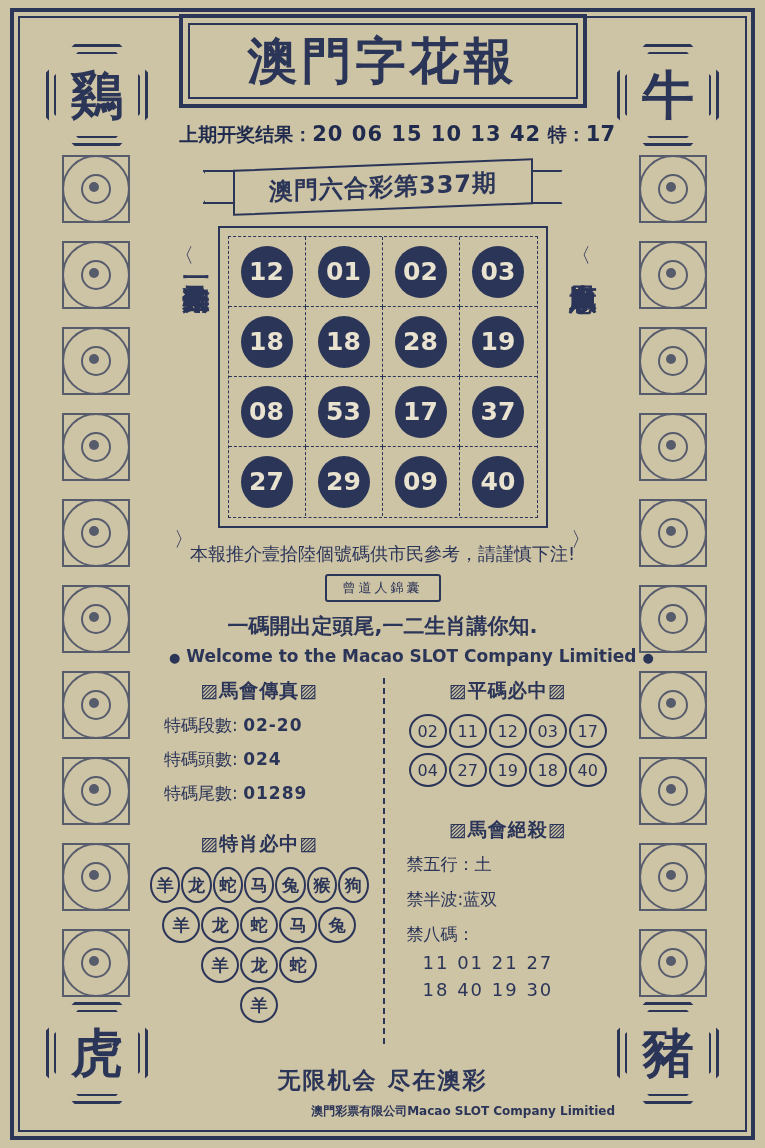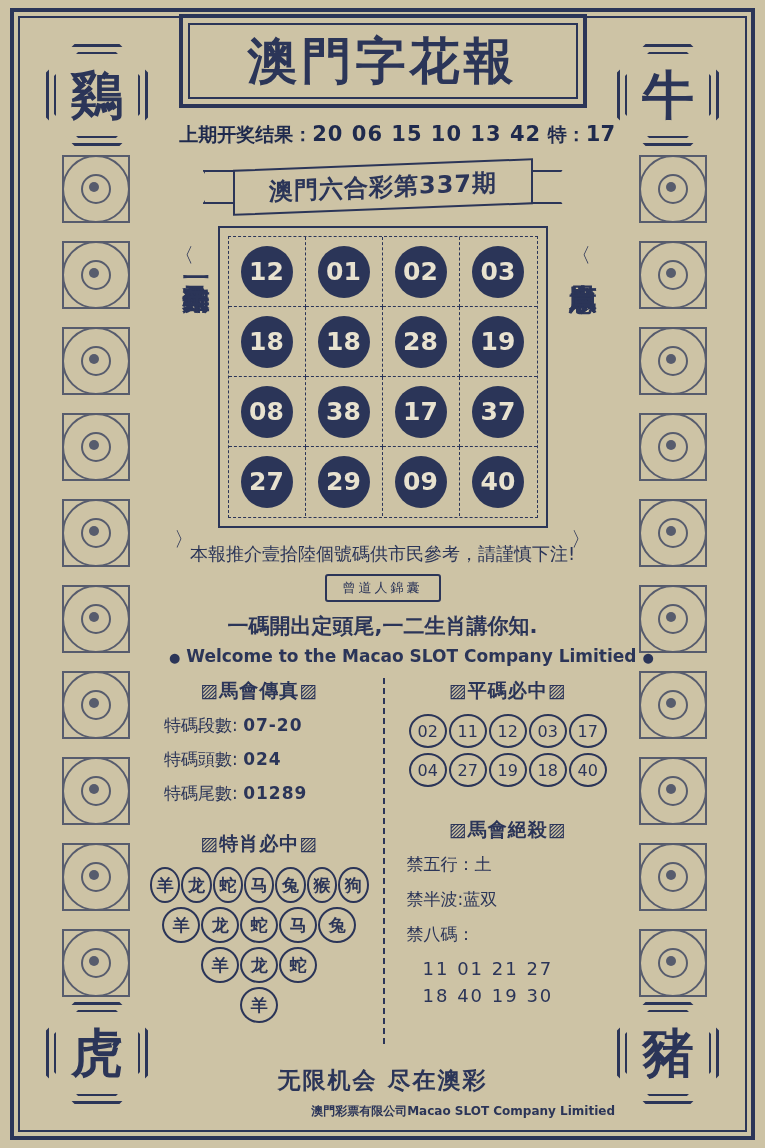--- a/index.html
+++ b/index.html
@@ -402,21 +402,21 @@
         <div class="cell">
             <div class="ball">28</div>
           </div>
         <div class="cell">
             <div class="ball">19</div>
           </div>
         <div class="cell">
             <div class="ball">08</div>
           </div>
         <div class="cell">
-            <div class="ball">38</div>
+            <div class="ball">53</div>
           </div>
         <div class="cell">
             <div class="ball">17</div>
           </div>
         <div class="cell">
             <div class="ball">37</div>
           </div>
         <div class="cell">
             <div class="ball">27</div>
           </div>
@@ -444,21 +444,21 @@
       <span class="dot">●</span>
     </div>
 
     <div class="cols">
       <div class="divider"></div>
 
       <div class="col left">
         <div class="sec-title">▨馬會傳真▨</div>
         <p class="kv">
           <span>特碼段數:</span>
-          <span class="val">07-20</span>
+          <span class="val">02-20</span>
         </p>
         <p class="kv">
           <span>特碼頭數:</span>
           <span class="val">024</span>
         </p>
         <p class="kv">
           <span>特碼尾數:</span>
           <span class="val">01289</span>
         </p>
 
@@ -502,21 +502,21 @@
           <div class="circ">04</div>
           <div class="circ">27</div>
           <div class="circ">19</div>
           <div class="circ">18</div>
           <div class="circ">40</div>
         </div>
 
         <div class="sec-title" style="margin-top:30px;">▨馬會絕殺▨</div>
         <p class="rline">禁五行：土</p>
         <p class="rline">禁半波:蓝双</p>
-        <p class="rline" style="">禁八碼：</p>
+        <p class="rline" style="margin-bottom:6px;">禁八碼：</p>
         <p class="rnums">11 01 21 27</p>
         <p class="rnums">18 40 19 30</p>
       </div>
     </div>
 
     <div class="footer1">无限机会 尽在澳彩</div>
     <div class="footer2">澳門彩票有限公司Macao SLOT Company Limitied</div>
   </div>
 </div>
 

